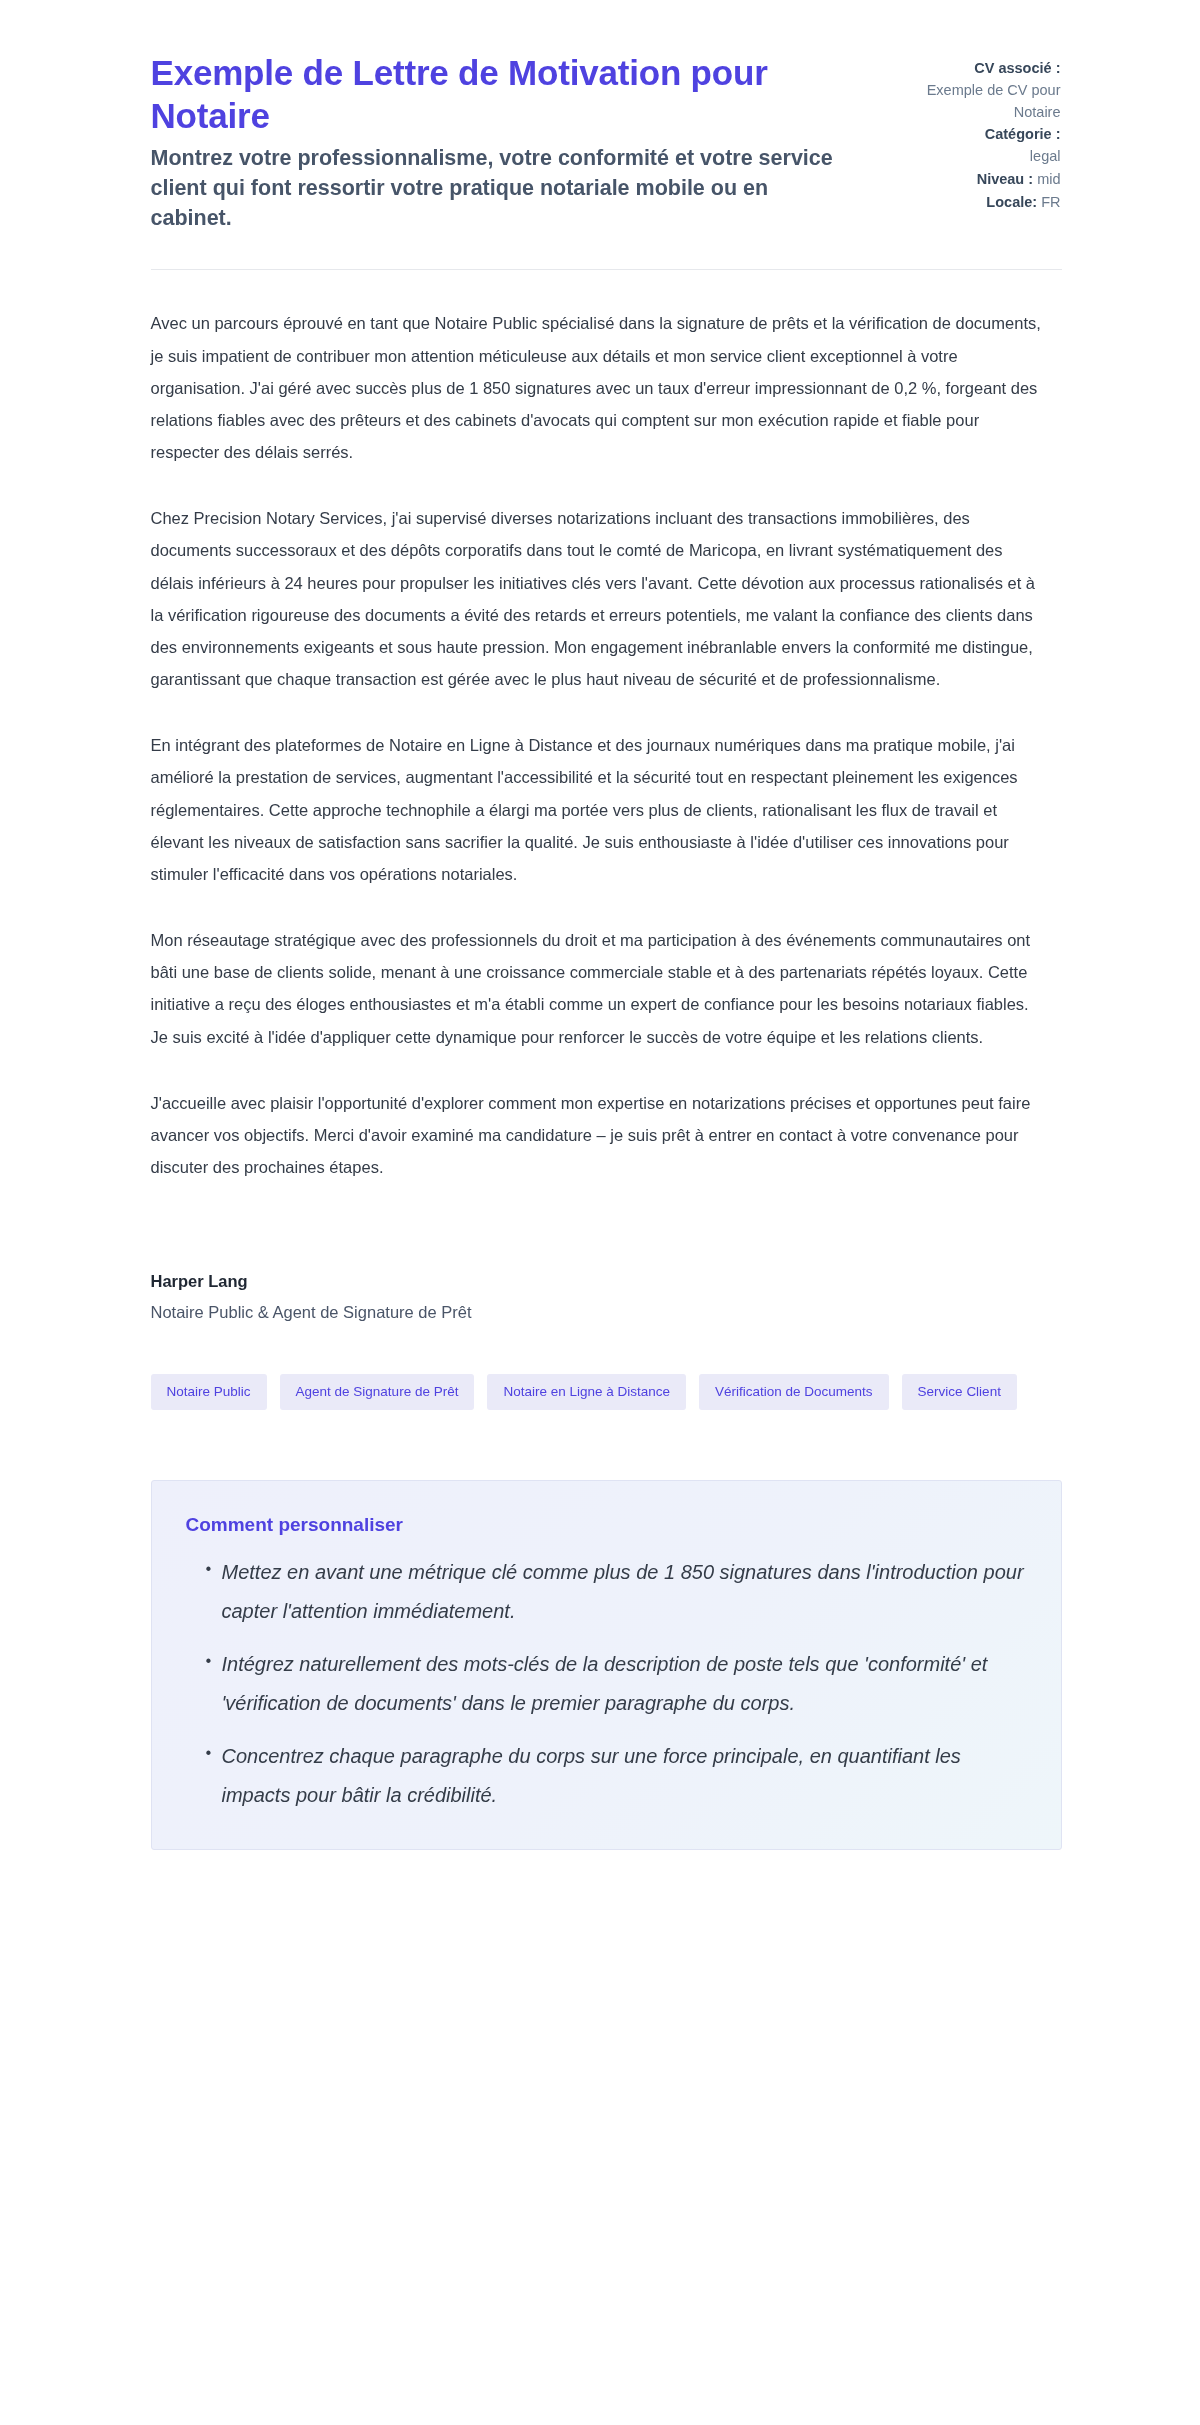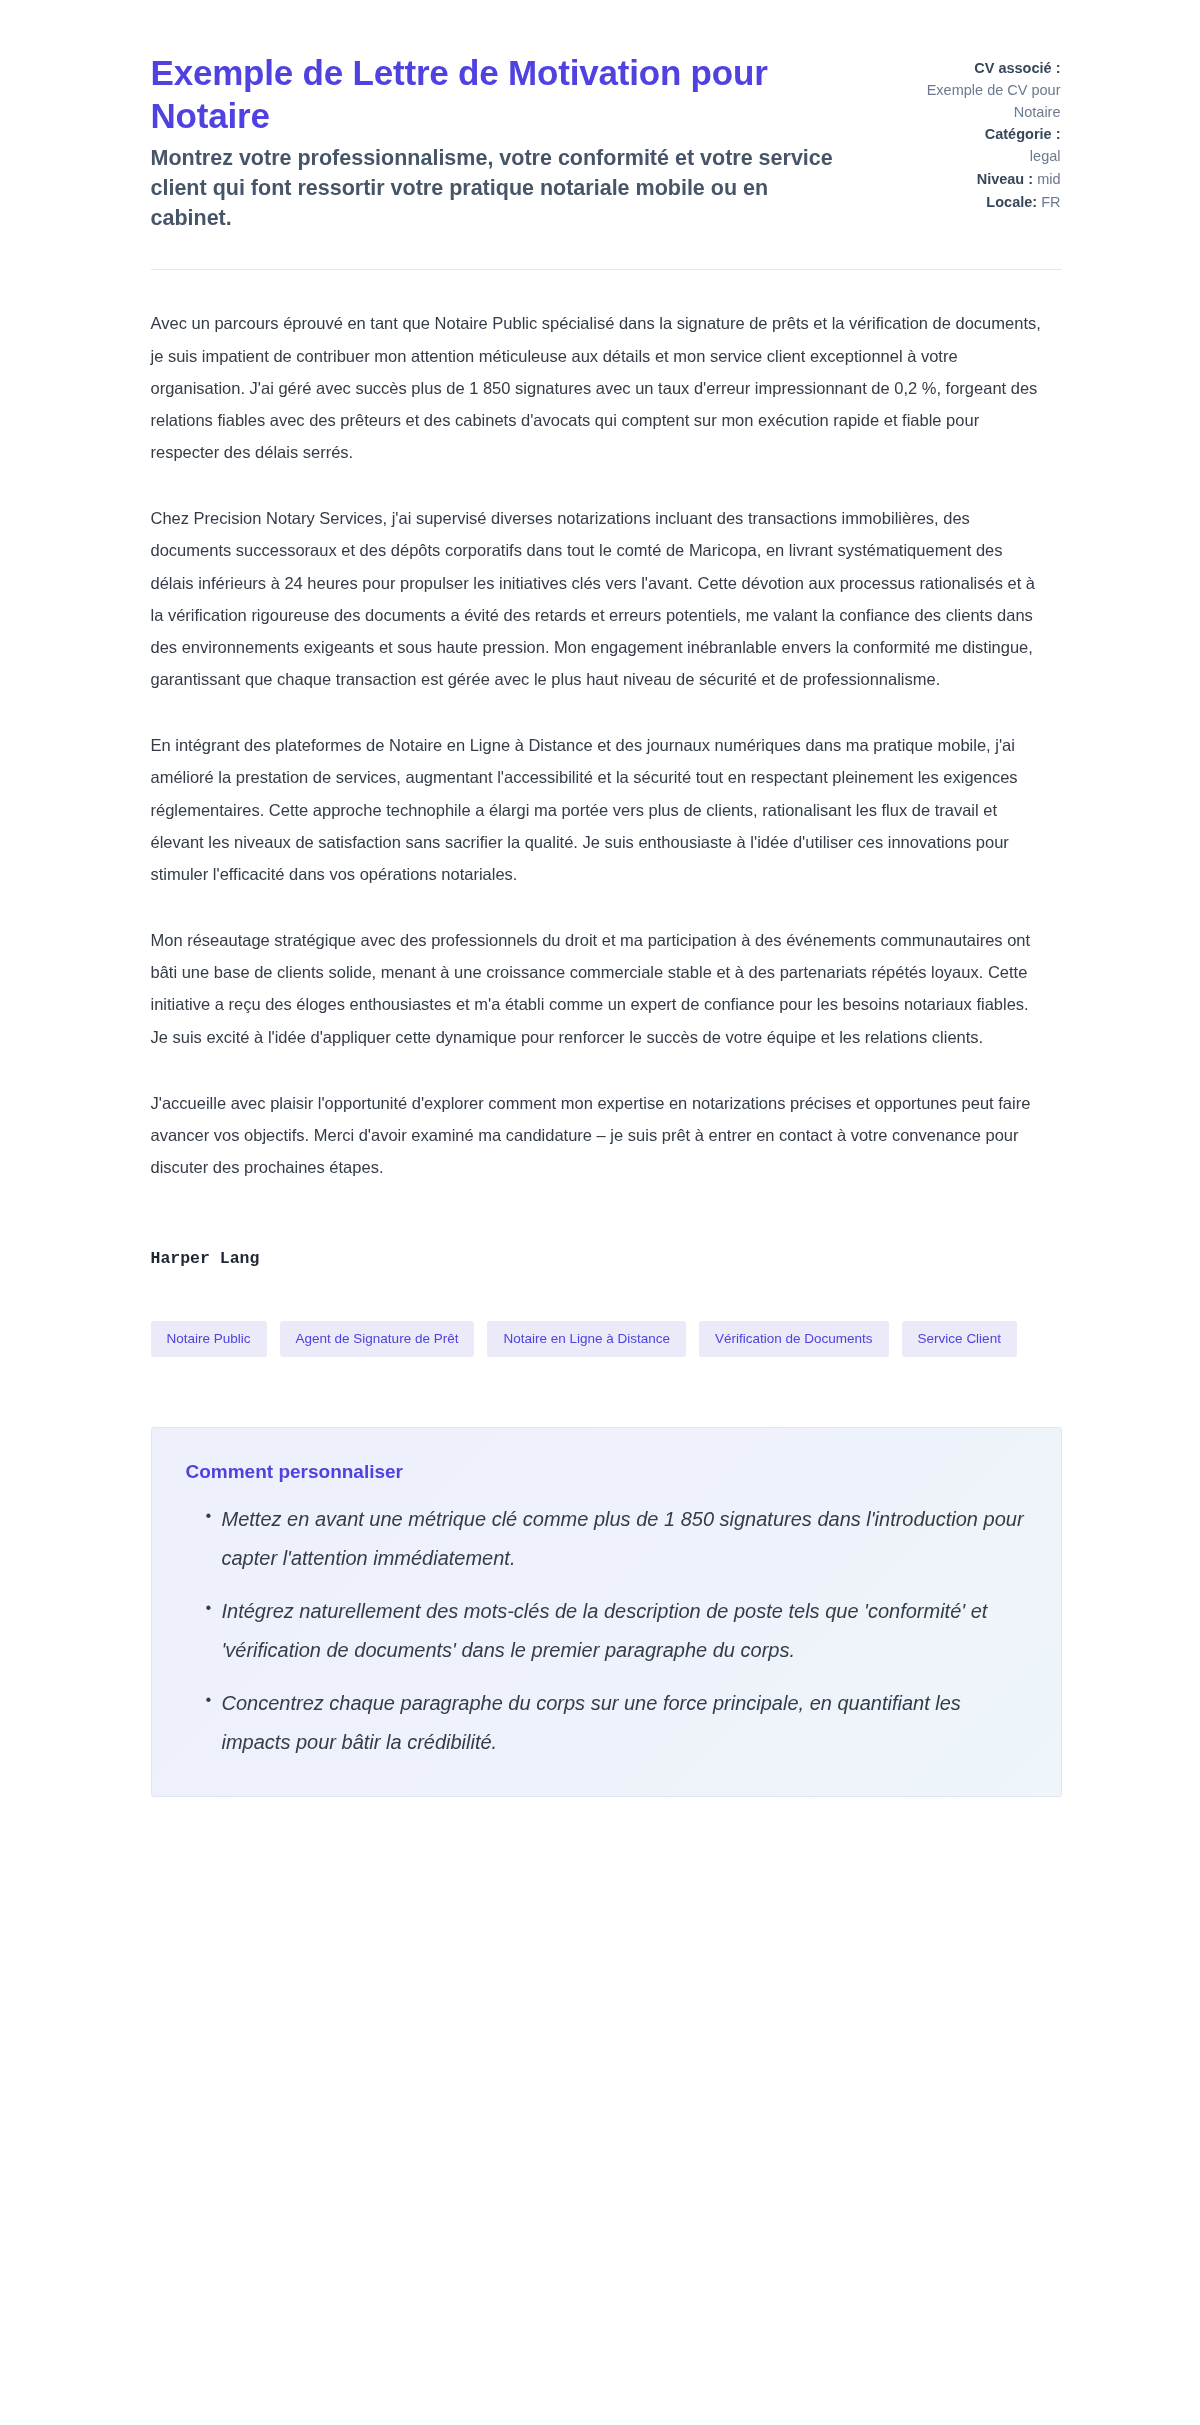--- a/index.html
+++ b/index.html
@@ -94,22 +94,21 @@
     line-height: 1.95;
     color: #343c48;
     max-width: 1000px;
   }
   .para.first { margin-top: 37px; }
   .para + .para { margin-top: 34px; }
 
   
   .signature {
     padding: 0 107px;
-    margin-top: 62px;
-    font-family: Liberation Mono, monospace;
+    margin-top: 84px;
   }
   .sig-name {
     font-size: 16.5px;
     font-weight: 700;
     color: #1f2733;
     line-height: 1.7;
   }
   .sig-role {
     font-size: 16.5px;
     font-weight: 400;
@@ -214,20 +213,21 @@
   <div class="letter">
     <p class="para first">Avec un parcours éprouvé en tant que Notaire Public spécialisé dans la signature de prêts et la vérification de documents, je suis impatient de contribuer mon attention méticuleuse aux détails et mon service client exceptionnel à votre organisation. J'ai géré avec succès plus de 1 850 signatures avec un taux d'erreur impressionnant de 0,2 %, forgeant des relations fiables avec des prêteurs et des cabinets d'avocats qui comptent sur mon exécution rapide et fiable pour respecter des délais serrés.</p>
     <p class="para">Chez Precision Notary Services, j'ai supervisé diverses notarizations incluant des transactions immobilières, des documents successoraux et des dépôts corporatifs dans tout le comté de Maricopa, en livrant systématiquement des délais inférieurs à 24 heures pour propulser les initiatives clés vers l'avant. Cette dévotion aux processus rationalisés et à la vérification rigoureuse des documents a évité des retards et erreurs potentiels, me valant la confiance des clients dans des environnements exigeants et sous haute pression. Mon engagement inébranlable envers la conformité me distingue, garantissant que chaque transaction est gérée avec le plus haut niveau de sécurité et de professionnalisme.</p>
     <p class="para">En intégrant des plateformes de Notaire en Ligne à Distance et des journaux numériques dans ma pratique mobile, j'ai amélioré la prestation de services, augmentant l'accessibilité et la sécurité tout en respectant pleinement les exigences réglementaires. Cette approche technophile a élargi ma portée vers plus de clients, rationalisant les flux de travail et élevant les niveaux de satisfaction sans sacrifier la qualité. Je suis enthousiaste à l'idée d'utiliser ces innovations pour stimuler l'efficacité dans vos opérations notariales.</p>
     <p class="para">Mon réseautage stratégique avec des professionnels du droit et ma participation à des événements communautaires ont bâti une base de clients solide, menant à une croissance commerciale stable et à des partenariats répétés loyaux. Cette initiative a reçu des éloges enthousiastes et m'a établi comme un expert de confiance pour les besoins notariaux fiables. Je suis excité à l'idée d'appliquer cette dynamique pour renforcer le succès de votre équipe et les relations clients.</p>
     <p class="para">J'accueille avec plaisir l'opportunité d'explorer comment mon expertise en notarizations précises et opportunes peut faire avancer vos objectifs. Merci d'avoir examiné ma candidature – je suis prêt à entrer en contact à votre convenance pour discuter des prochaines étapes.</p>
   </div>
 
   <div class="signature">
     <div class="sig-name">Harper Lang</div>
+    <div class="sig-role">Notaire Public &amp; Agent de Signature de Prêt</div>
   </div>
 
   <div class="tags">
     <span class="tag">Notaire Public</span>
     <span class="tag">Agent de Signature de Prêt</span>
     <span class="tag">Notaire en Ligne à Distance</span>
     <span class="tag">Vérification de Documents</span>
     <span class="tag">Service Client</span>
   </div>
 

